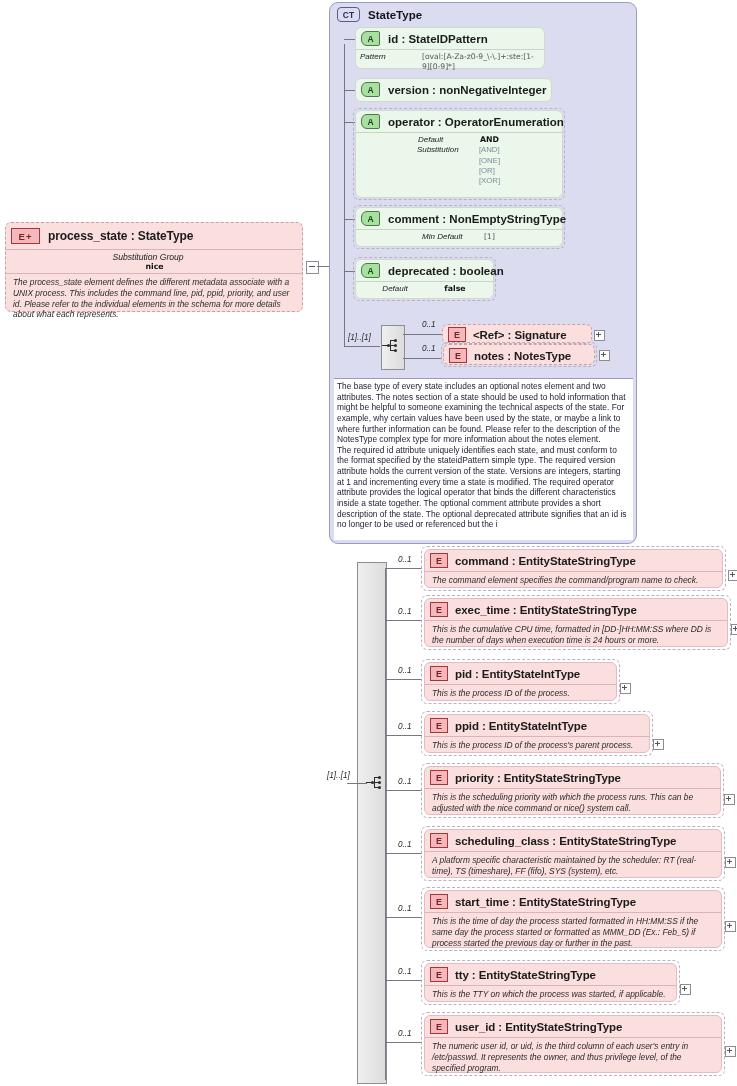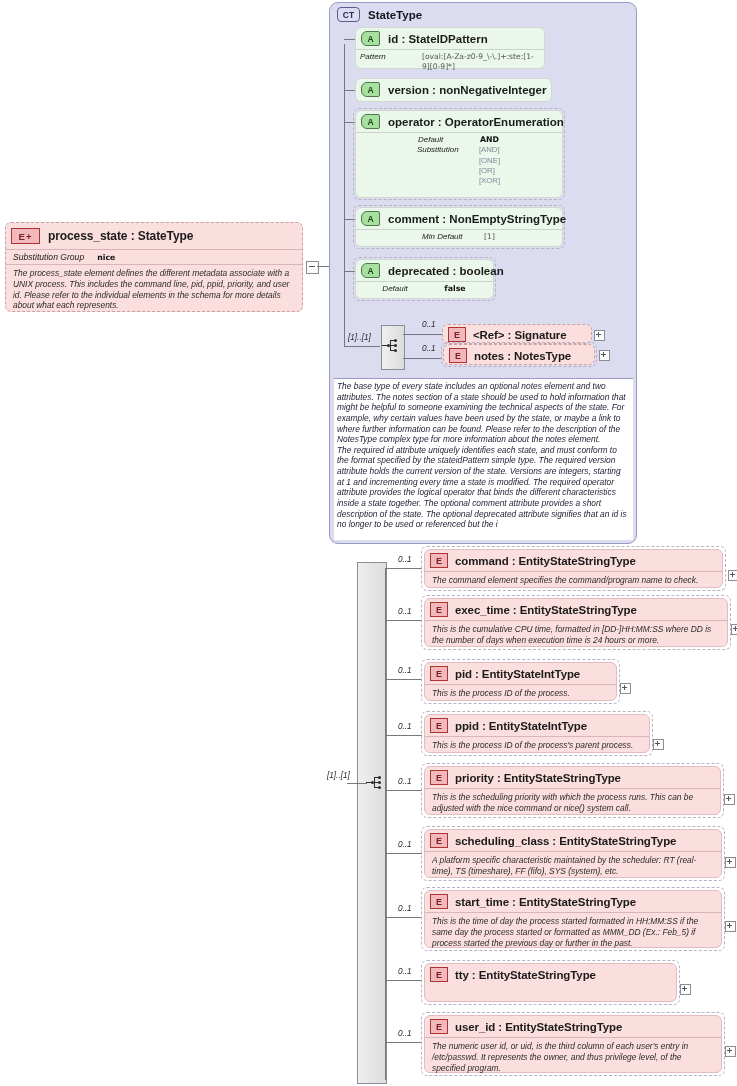--- a/index.html
+++ b/index.html
@@ -37,24 +37,24 @@
   .facet-val.dark{color:#111;font-weight:bold;font-size:7.8px;}
   .enum-list span{display:block;color:#7f8a9a;font-size:7.8px;line-height:1.32;}
 
   
   .ct-box{background:#dcdcf0;border:1px solid #9a9ac4;border-radius:9px;}
   .ct-head{display:flex;align-items:center;padding:4px 0 0 7px;}
   .badge-CT{width:21px;height:13px;border:1px solid #5a5a8e;background:#dcdcf0;color:#2c2c55;
             font-size:8.5px;font-weight:bold;display:inline-flex;align-items:center;justify-content:center;
             margin-right:8px;border-radius:4px;flex:0 0 auto;}
   .ct-title{font-size:11.5px;font-weight:bold;color:#15151f;}
-  .ct-doc{font-size:8.4px;font-style:italic;color:#23233a;line-height:1.265;}
-
-  
-  .sg-row{display:flex;font-size:8.6px;border-top:1px solid #d7b3b9;padding:2px 6px 2px 7px;align-items:center;}
+  .ct-doc{font-size:8.4px;color:#23233a;line-height:1.265;}
+
+  
+  .sg-row{display:flex;font-size:8.6px;border-top:1px solid #d7b3b9;padding:2px 6px 2px 7px;align-items:center;flex-direction:column;}
   .sg-label{font-style:italic;color:#1c1c1c;margin-right:13px;}
   .sg-val{font-family:"DejaVu Sans", sans-serif;font-size:7.8px;font-weight:bold;color:#111;}
 
   
   .occ{position:absolute;font-size:8.2px;font-style:italic;color:#2a2a2a;white-space:nowrap;}
 
   
   .ln{position:absolute;background:#77777f;}
   .ln-h{height:1px;}
   .ln-v{width:1px;}
@@ -309,20 +309,21 @@
 <div class="plus" style="left:725px;top:921px;"></div>
 
 <div class="ln ln-h" style="left:385px;top:980px;width:37px;"></div>
 <span class="occ" style="left:398px;top:967px;">0..1</span>
 <div class="abs dashed" style="left:421px;top:960px;width:259px;height:45px;border-radius:6px;"></div>
 <div class="abs el-box" style="left:424px;top:963px;width:253px;height:39px;border-style:solid;border-color:#e3bcc2;">
   <div class="el-head">
     <span class="badge-E">E</span>
     <span class="el-title">tty            : EntityStateStringType</span>
   </div>
+  <div class="el-doc">This is the TTY on which the process was started, if applicable.</div>
 </div>
 <div class="plus" style="left:680px;top:984px;"></div>
 
 <div class="ln ln-h" style="left:385px;top:1042px;width:37px;"></div>
 <span class="occ" style="left:398px;top:1029px;">0..1</span>
 <div class="abs dashed" style="left:421px;top:1012px;width:304px;height:64px;border-radius:6px;"></div>
 <div class="abs el-box" style="left:424px;top:1015px;width:298px;height:58px;border-style:solid;border-color:#e3bcc2;">
   <div class="el-head">
     <span class="badge-E">E</span>
     <span class="el-title">user_id    : EntityStateStringType</span>

